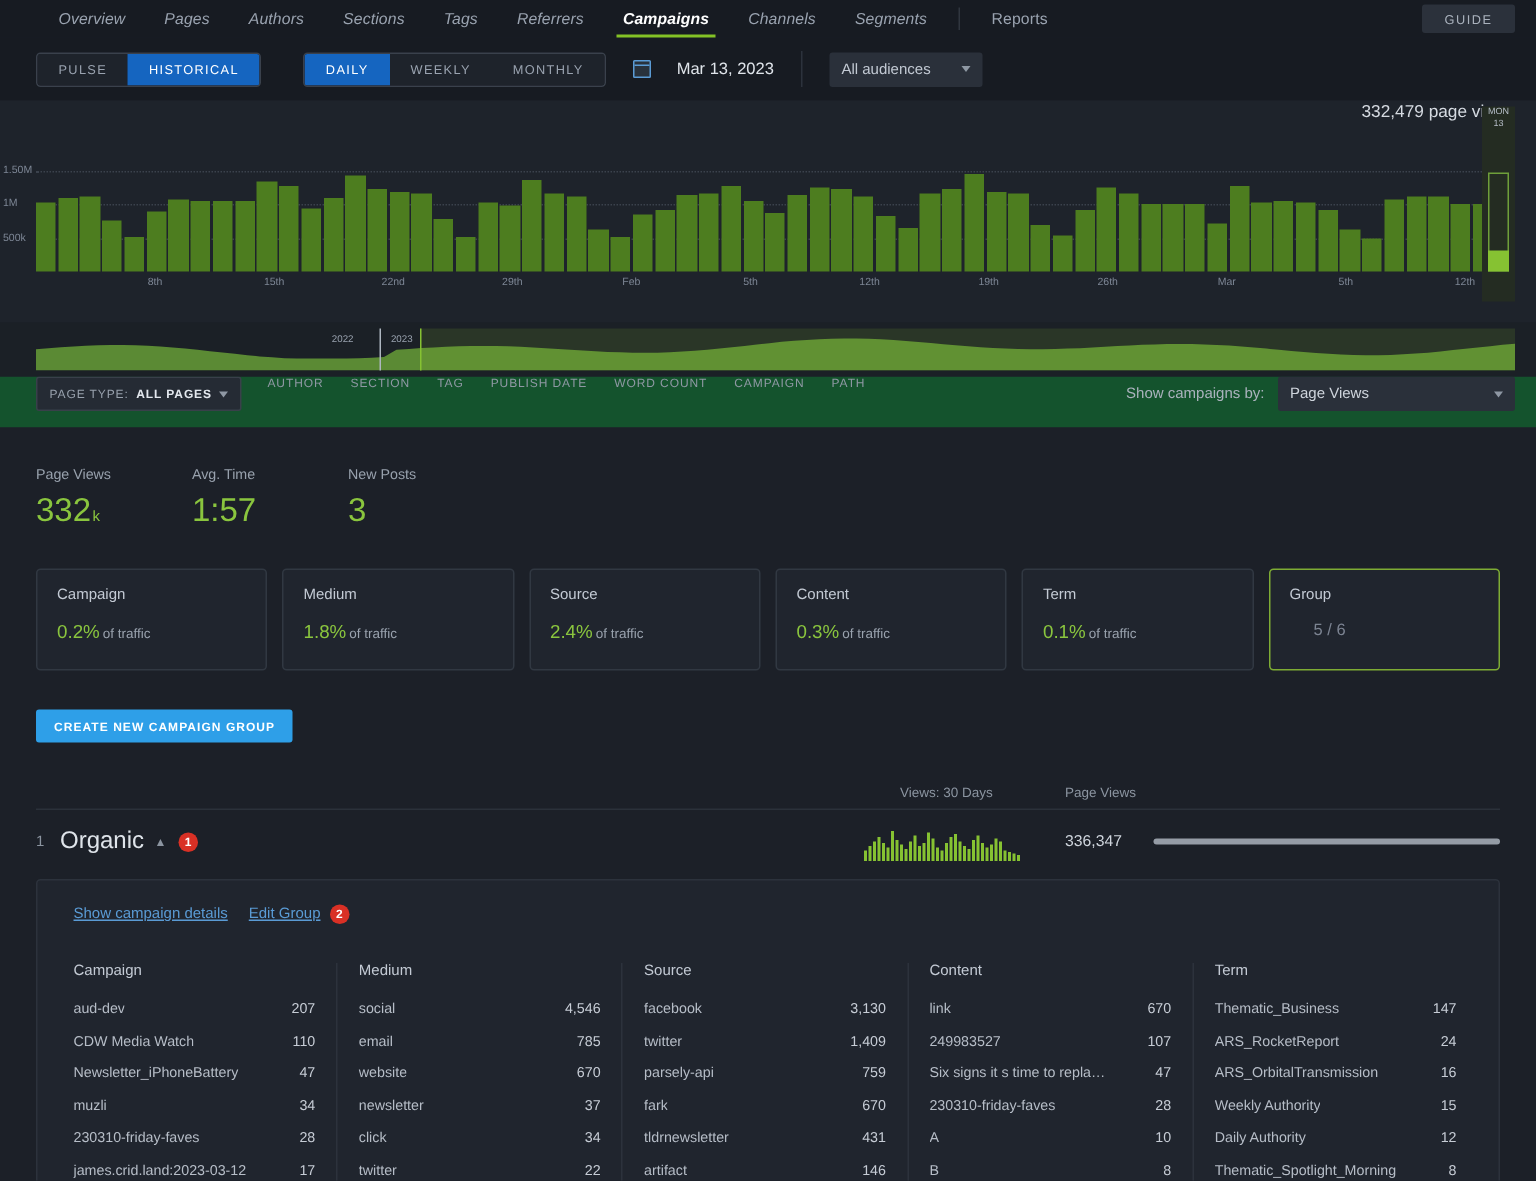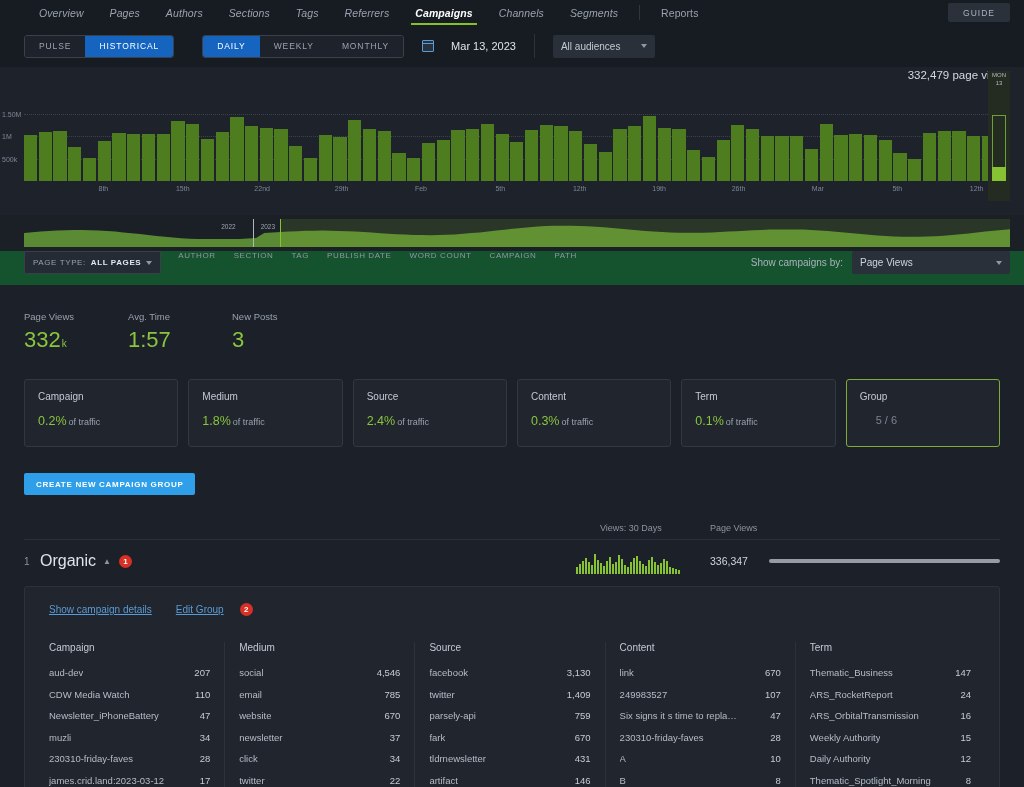--- a/index.html
+++ b/index.html
@@ -141,21 +141,21 @@
     display: inline-flex; align-items: center; justify-content: center;
     width: 13px; height: 13px; border-radius: 50%; background: #d93025;
     color: #fff; font-size: 8px; font-weight: bold; margin-left: 8px;
   }
   .g-spark { position: absolute; left: 552px; bottom: 8px; display: flex; align-items: flex-end; gap: 1px; height: 22px; }
   .g-spark i { width: 2px; background: #86c232; display: block; }
   .g-pv { position: absolute; left: 686px; font-size: 10.5px; color: #cfd5dd; }
   .g-meter { position: absolute; left: 745px; right: 0; height: 4px; background: #959ca6; border-radius: 2px; }
 
   .panel { background: #20252e; border: 1px solid #2c323c; border-radius: 3px; margin-top: 4px; padding: 16px 14px 0; height: 240px; position: relative; }
-  .links { display: flex; align-items: center; gap: 24px; padding-left: 10px; }
+  .links { display: flex; align-items: center; gap: 14px; padding-left: 10px; }
   .link { font-size: 10px; color: #5a9bd5; text-decoration: underline; }
 
   .cols { display: flex; margin-top: 26px; padding-left: 10px; }
   .col { flex: 1 1 0; padding-right: 14px; }
   .col + .col { border-left: 1px solid #2c323c; padding-left: 14px; }
   .col-head { font-size: 10px; color: #c3cad4; margin-bottom: 14px; }
   .row { display: flex; justify-content: space-between; align-items: baseline; font-size: 9.5px; color: #b6bdc7; margin-bottom: 10.5px; gap: 6px; }
   .row .k { white-space: nowrap; overflow: hidden; text-overflow: ellipsis; }
   .row .v { color: #c6ccd5; flex: none; }
 </style>

